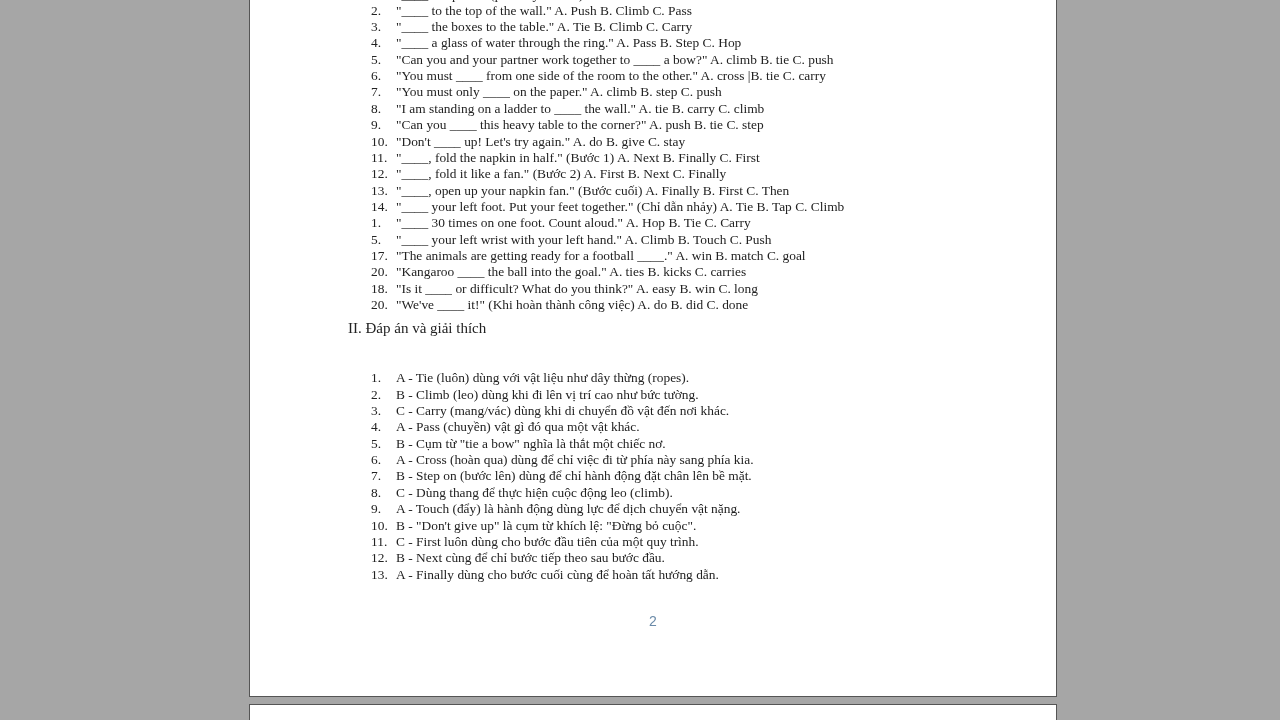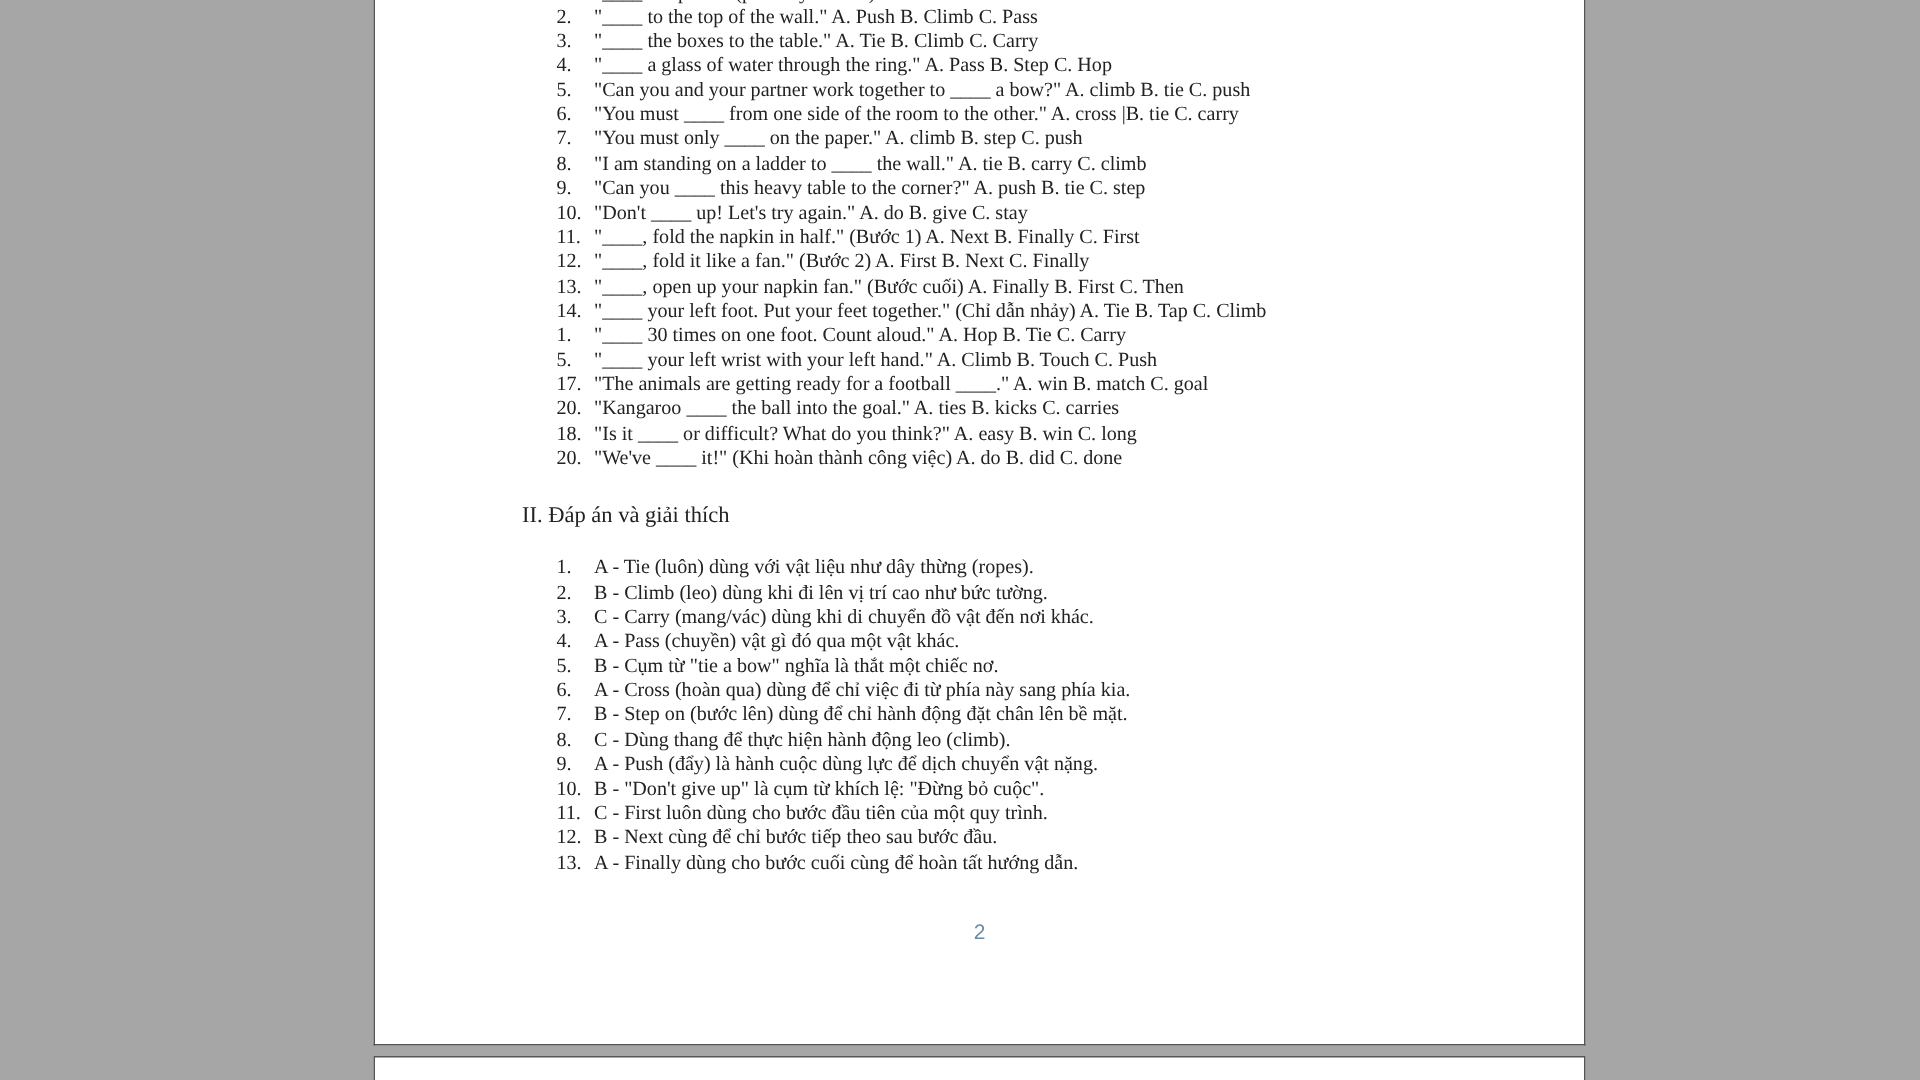--- a/index.html
+++ b/index.html
@@ -16,21 +16,21 @@
   }
   .page1 { top:0; height:696px; border-top:none; }
   .page2 { top:704px; height:40px; border-top:1px solid #555; }
   .row {
     position:absolute; left:0; white-space:nowrap;
     font-size:13.4px; line-height:16px;
   }
   .num { position:absolute; left:121px; width:22px; }
   .txt { position:absolute; left:146px; }
   .heading {
-    position:absolute; left:98px; top:336px;
+    position:absolute; left:98px; top:320px;
     font-size:15px; white-space:nowrap;
   }
   .page-num {
     position:absolute; left:0; width:806px; top:613px; text-align:center;
     font-family:"Liberation Sans", "DejaVu Sans", sans-serif;
     font-size:14px; color:#6a8aa8;
   }
 </style>
 </head>
 <body>
@@ -145,25 +145,25 @@
     <div class="row" style="top:452px">
         <span class="num">6.</span>
         <span class="txt">A - Cross (hoàn qua) dùng để chỉ việc đi từ phía này sang phía kia.</span>
       </div>
     <div class="row" style="top:468px">
         <span class="num">7.</span>
         <span class="txt">B - Step on (bước lên) dùng để chỉ hành động đặt chân lên bề mặt.</span>
       </div>
     <div class="row" style="top:485px">
         <span class="num">8.</span>
-        <span class="txt">C - Dùng thang để thực hiện hành động leo (climb).</span>
+        <span class="txt">C - Dùng thang để thực hiện cuộc động leo (climb).</span>
       </div>
     <div class="row" style="top:501px">
         <span class="num">9.</span>
-        <span class="txt">A - Push (đẩy) là hành cuộc dùng lực để dịch chuyển vật nặng.</span>
+        <span class="txt">A - Touch (đẩy) là hành động dùng lực để dịch chuyển vật nặng.</span>
       </div>
     <div class="row" style="top:518px">
         <span class="num">10.</span>
         <span class="txt">B - "Don't give up" là cụm từ khích lệ: "Đừng bỏ cuộc".</span>
       </div>
     <div class="row" style="top:534px">
         <span class="num">11.</span>
         <span class="txt">C - First luôn dùng cho bước đầu tiên của một quy trình.</span>
       </div>
     <div class="row" style="top:550px">

